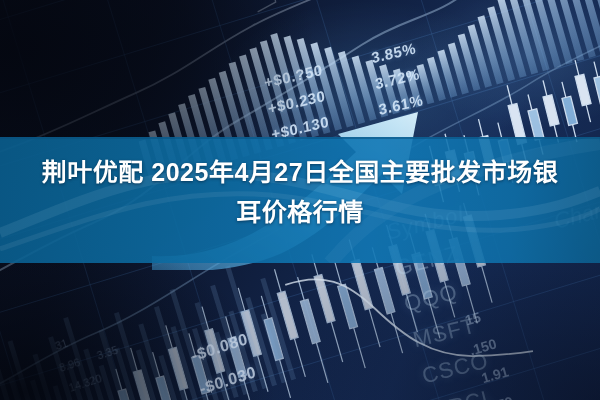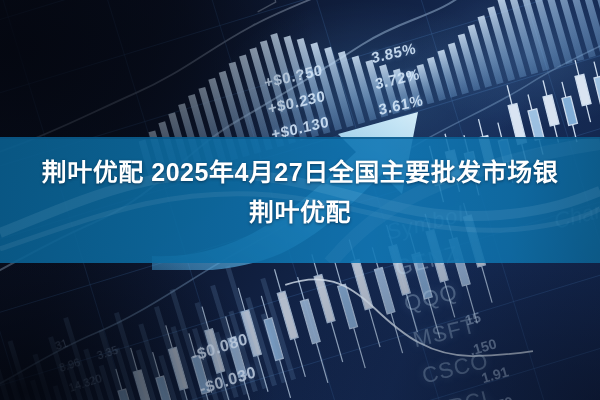--- a/index.html
+++ b/index.html
@@ -496,16 +496,16 @@
         <path d="M0,96 C90,60 150,30 250,38 C340,46 400,86 500,78 C550,74 580,62 600,54" fill="none" stroke="#bfe4fa" stroke-width="10" opacity=".35"></path>
         <path d="M0,112 C100,78 170,50 270,58 C360,66 420,100 520,92 C560,88 585,80 600,72" fill="none" stroke="#d6eefc" stroke-width="5" opacity=".28"></path>
         <path d="M330,126 C360,90 400,58 470,36 C520,20 560,12 600,6" fill="none" stroke="#9fd4f2" stroke-width="14" opacity=".22"></path>
       </svg>
     </div>
   </div>
   <div class="band-top-edge"></div>
 
   <div class="title">
     <span class="l1">荆叶优配 2025年4月27日全国主要批发市场银</span>
-    <span class="l2">荆叶优配</span>
+    <span class="l2">耳价格行情</span>
   </div>
 
 </div>
 
 </body></html>

